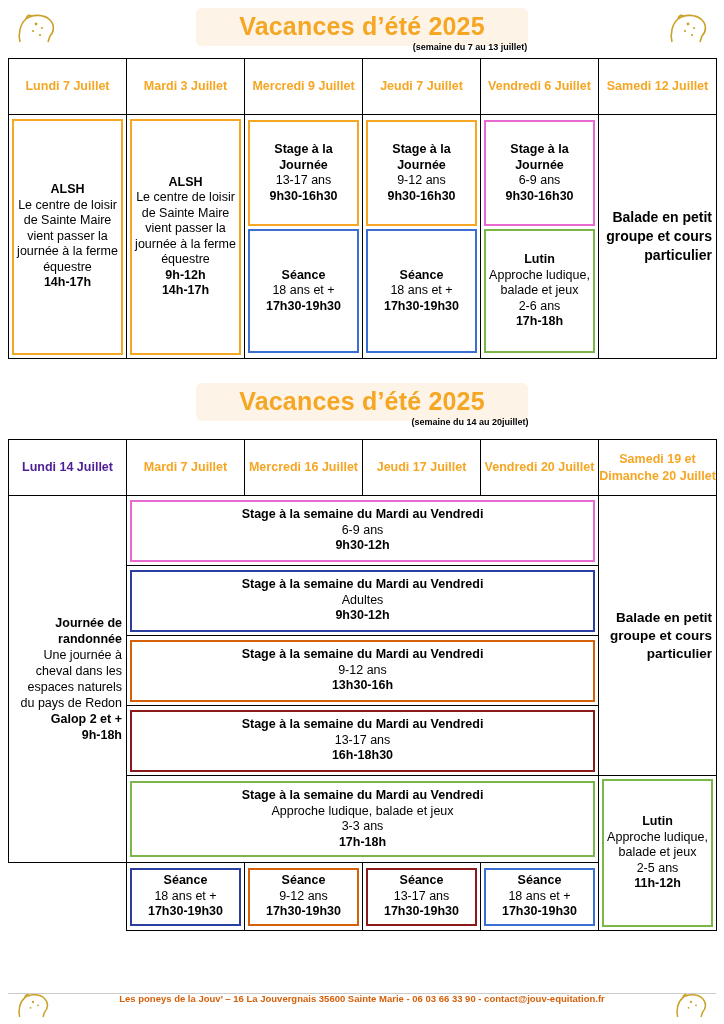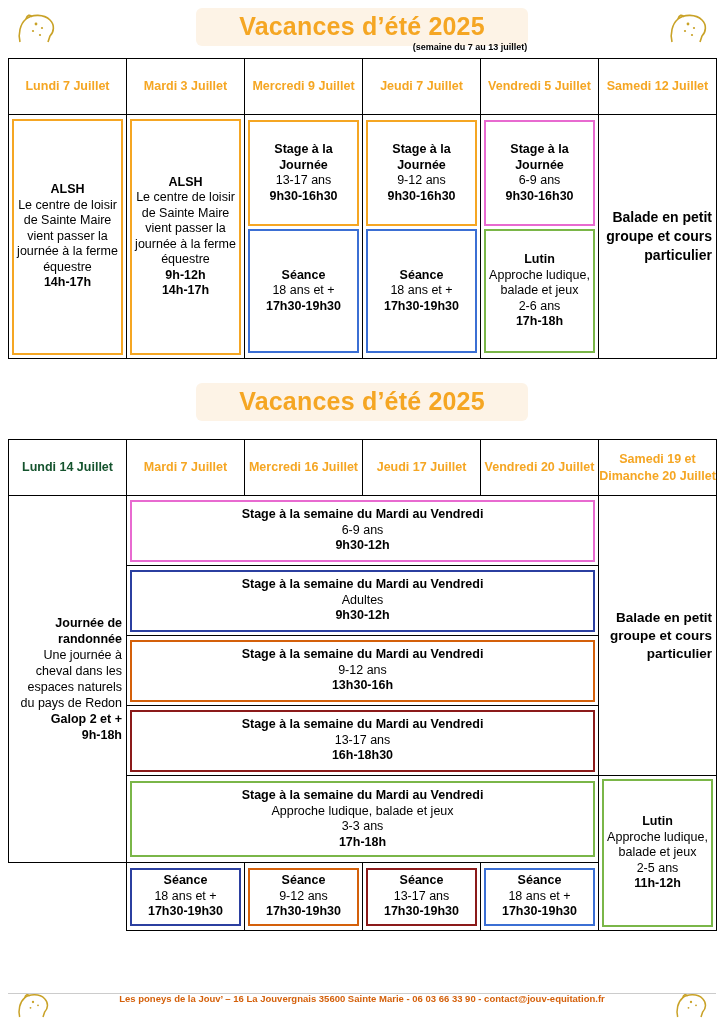--- a/index.html
+++ b/index.html
@@ -44,21 +44,21 @@
   }
   table.cal td {
     border: 1px solid #000;
     vertical-align: middle;
     text-align: center;
     font-size: 12.5px;
     padding: 0;
   }
   .hdr { height: 56px; font-weight: bold; font-size: 14.5px; line-height: 17px; }
   .hdr.orange { color: #f5a623; }
-  .hdr.blue   { color: #14532d; }
+  .hdr.blue   { color: #4c1d95; }
 
   .cellbox {
     border: 2px solid transparent;
     margin: 3px;
     padding: 4px 3px;
     line-height: 15.5px;
     font-size: 12.5px;
   }
   .cellbox b, .bold { font-weight: bold; }
   .cellbox .t { font-weight: bold; }
@@ -121,21 +121,21 @@
       <col style="width:118px">
         <col style="width:118px">
         <col style="width:118px">
     </colgroup>
     <tbody>
         <tr>
       <td class="hdr orange">Lundi 7 Juillet</td>
       <td class="hdr orange">Mardi 3 Juillet</td>
       <td class="hdr orange">Mercredi 9 Juillet</td>
       <td class="hdr orange">Jeudi 7 Juillet</td>
-      <td class="hdr orange">Vendredi 5 Juillet</td>
+      <td class="hdr orange">Vendredi 6 Juillet</td>
       <td class="hdr orange">Samedi 12 Juillet</td>
     </tr>
     <tr>
 
       <td style="height:244px">
         <div class="cellbox bd-orange" style="height:236px; display:flex; flex-direction:column; justify-content:center;">
           <div class="t">ALSH</div>
           <div>Le centre de loisir de Sainte Maire vient passer la journée à la ferme équestre</div>
           <div class="bold">14h-17h</div>
         </div>
@@ -193,20 +193,21 @@
       <td>
         <div class="plain bold" style="font-size:14px; line-height:19px;">Balade en petit groupe et cours particulier</div>
       </td>
     </tr>
   </tbody>
     </table>
 
   <div class="title-row" style="height:66px; margin-top:14px;">
     <div class="title-banner" style="left:196px; top:10px; width:332px; height:38px;"></div>
     <div class="title-text" style="top:14px;">Vacances d’été 2025</div>
+    <div class="title-sub" style="top:44px;"><span>(semaine du 14 au 20juillet)</span></div>
   </div>
 
   <table class="cal">
     <colgroup>
       <col style="width:118px">
         <col style="width:118px">
         <col style="width:118px">
       <col style="width:118px">
         <col style="width:118px">
         <col style="width:118px">

